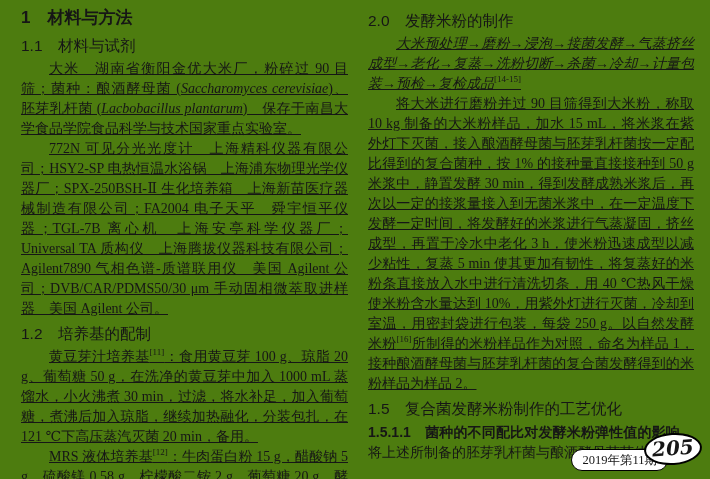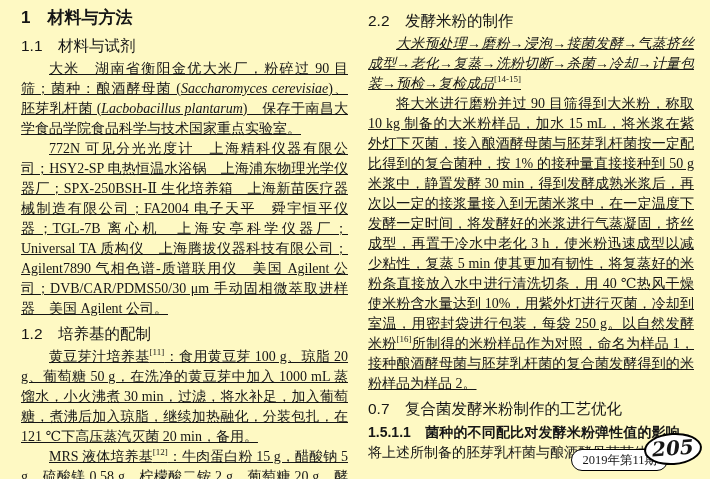--- a/index.html
+++ b/index.html
@@ -1,20 +1,20 @@
 <!DOCTYPE html>
 <html><head>
 <meta charset="utf-8">
 <style>
   html,body { margin:0; padding:0; background:#e8e8e8; }
   .page {
     position:relative;
     width:710px; height:479px;
     margin:0 auto;
-    background:#fef9c3;
+    background:#4d7c0f;
     color:#161616;
     font-family:"Liberation Serif","DejaVu Serif",serif;
     font-size:14px;
     overflow:hidden;
   }
   .col { position:absolute; top:6px; }
   .col-left  { left:21px;  width:327px; }
   .col-right { left:368px; width:326px; }
 
   .col p { margin:0; text-align:justify; line-height:20px; }
@@ -75,27 +75,27 @@
 
     <h2 class="sec">1.2　培养基的配制</h2>
 
     <p class="indent"><span>黄豆芽汁培养基</span><sup>[11]</sup><span>：食用黄豆芽 100 g、琼脂 20 g、葡萄糖 50 g，在洗净的黄豆芽中加入 1000 mL 蒸馏水，小火沸煮 30 min，过滤，将水补足，加入葡萄糖，煮沸后加入琼脂，继续加热融化，分装包扎，在 121 ℃下高压蒸汽灭菌 20 min，备用。</span></p>
 
     <p class="indent"><span>MRS 液体培养基</span><sup>[12]</sup><span>：牛肉蛋白粉 15 g，醋酸钠 5 g，硫酸镁 0.58 g，柠檬酸二铵 2 g，葡萄糖 20 g，酵母菌浸出液 4 g，硫酸锰 0.28 g，吐温 80 0.1 mL，蒸</span></p>
   </div>
 
   <div class="col col-right">
 
-    <h2 class="sec">2.2　发酵米粉的制作</h2>
+    <h2 class="sec">2.0　发酵米粉的制作</h2>
 
     <p class="indent"><span class="flow">大米预处理→磨粉→浸泡→接菌发酵→气蒸挤丝成型→老化→复蒸→洗粉切断→杀菌→冷却→计量包装→预检→复检成品</span><sup>[14-15]</sup></p>
 
     <p class="indent"><span>将大米进行磨粉并过 90 目筛得到大米粉，称取 10 kg 制备的大米粉样品，加水 15 mL，将米浆在紫外灯下灭菌，接入酿酒酵母菌与胚芽乳杆菌按一定配比得到的复合菌种，按 1% 的接种量直接接种到 50 g 米浆中，静置发酵 30 min，得到发酵成熟米浆后，再次以一定的接浆量接入到无菌米浆中，在一定温度下发酵一定时间，将发酵好的米浆进行气蒸凝固，挤丝成型，再置于冷水中老化 3 h，使米粉迅速成型以减少粘性，复蒸 5 min 使其更加有韧性，将复蒸好的米粉条直接放入水中进行清洗切条，用 40 ℃热风干燥使米粉含水量达到 10%，用紫外灯进行灭菌，冷却到室温，用密封袋进行包装，每袋 250 g。以自然发酵米粉</span><sup>[16]</sup><span>所制得的米粉样品作为对照，命名为样品 1，接种酿酒酵母菌与胚芽乳杆菌的复合菌发酵得到的米粉样品为样品 2。</span></p>
 
-    <h2 class="sec">0.7　复合菌发酵米粉制作的工艺优化</h2>
+    <h2 class="sec">1.5　复合菌发酵米粉制作的工艺优化</h2>
 
 
     <p><span class="runin">1.5.1.1　菌种的不同配比对发酵米粉弹性值的影响</span><span>　将上述所制备的胚芽乳杆菌与酿酒酵母菌菌体</span></p>
   </div>
 
   <div class="footer">
     <div class="issue-box"><span>2019年第11期</span></div>
     <div class="page-num"><span>205</span></div>
   </div>
 

